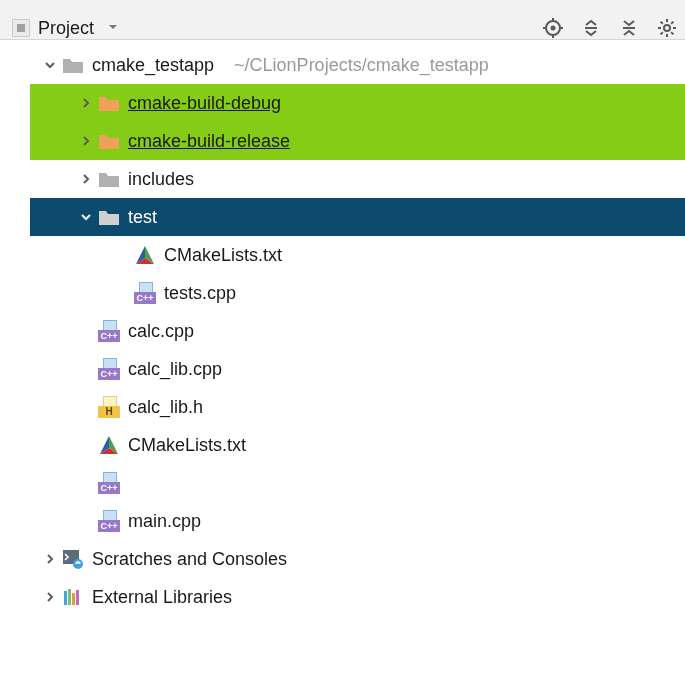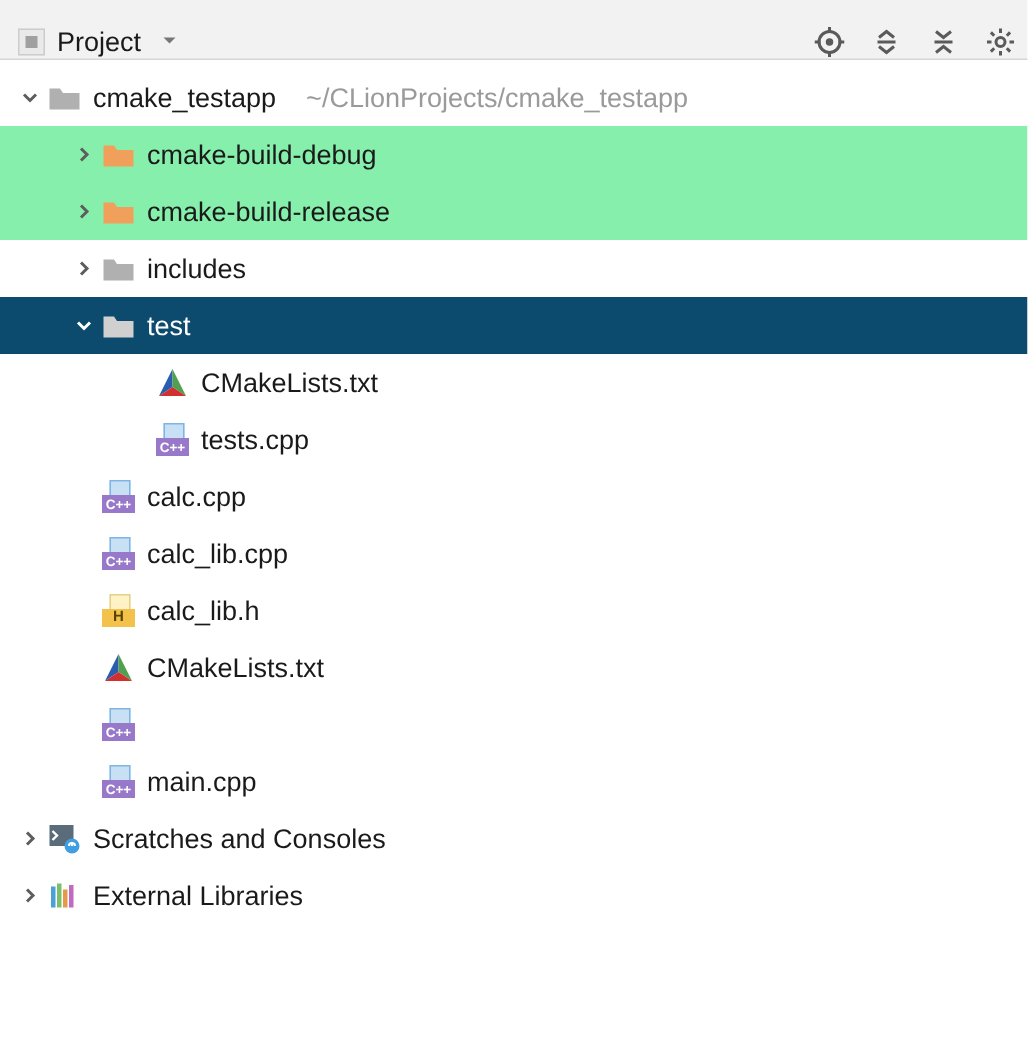--- a/index.html
+++ b/index.html
@@ -43,31 +43,33 @@
     color: #1a1a1a;
     font-weight: 500;
   }
   .dropdown-arrow {
     color: #777;
     font-size: 11px;
     margin-left: 6px;
   }
   .tree {
     padding-top: 6px;
+    padding-left: 30px;
   }
   .tree-row {
     height: 38px;
     display: flex;
     align-items: center;
     white-space: nowrap;
     color: #1a1a1a;
     cursor: pointer;
   }
   .tree-row.highlighted {
-    background: #86efac;
+    background: #84cc16;
+    text-decoration: underline;
   }
   .tree-row.selected {
     background: #0c4a6e;
     color: #fff;
   }
   .indent { display: inline-block; }
   .chevron {
     width: 20px;
     height: 20px;
     display: inline-flex;

